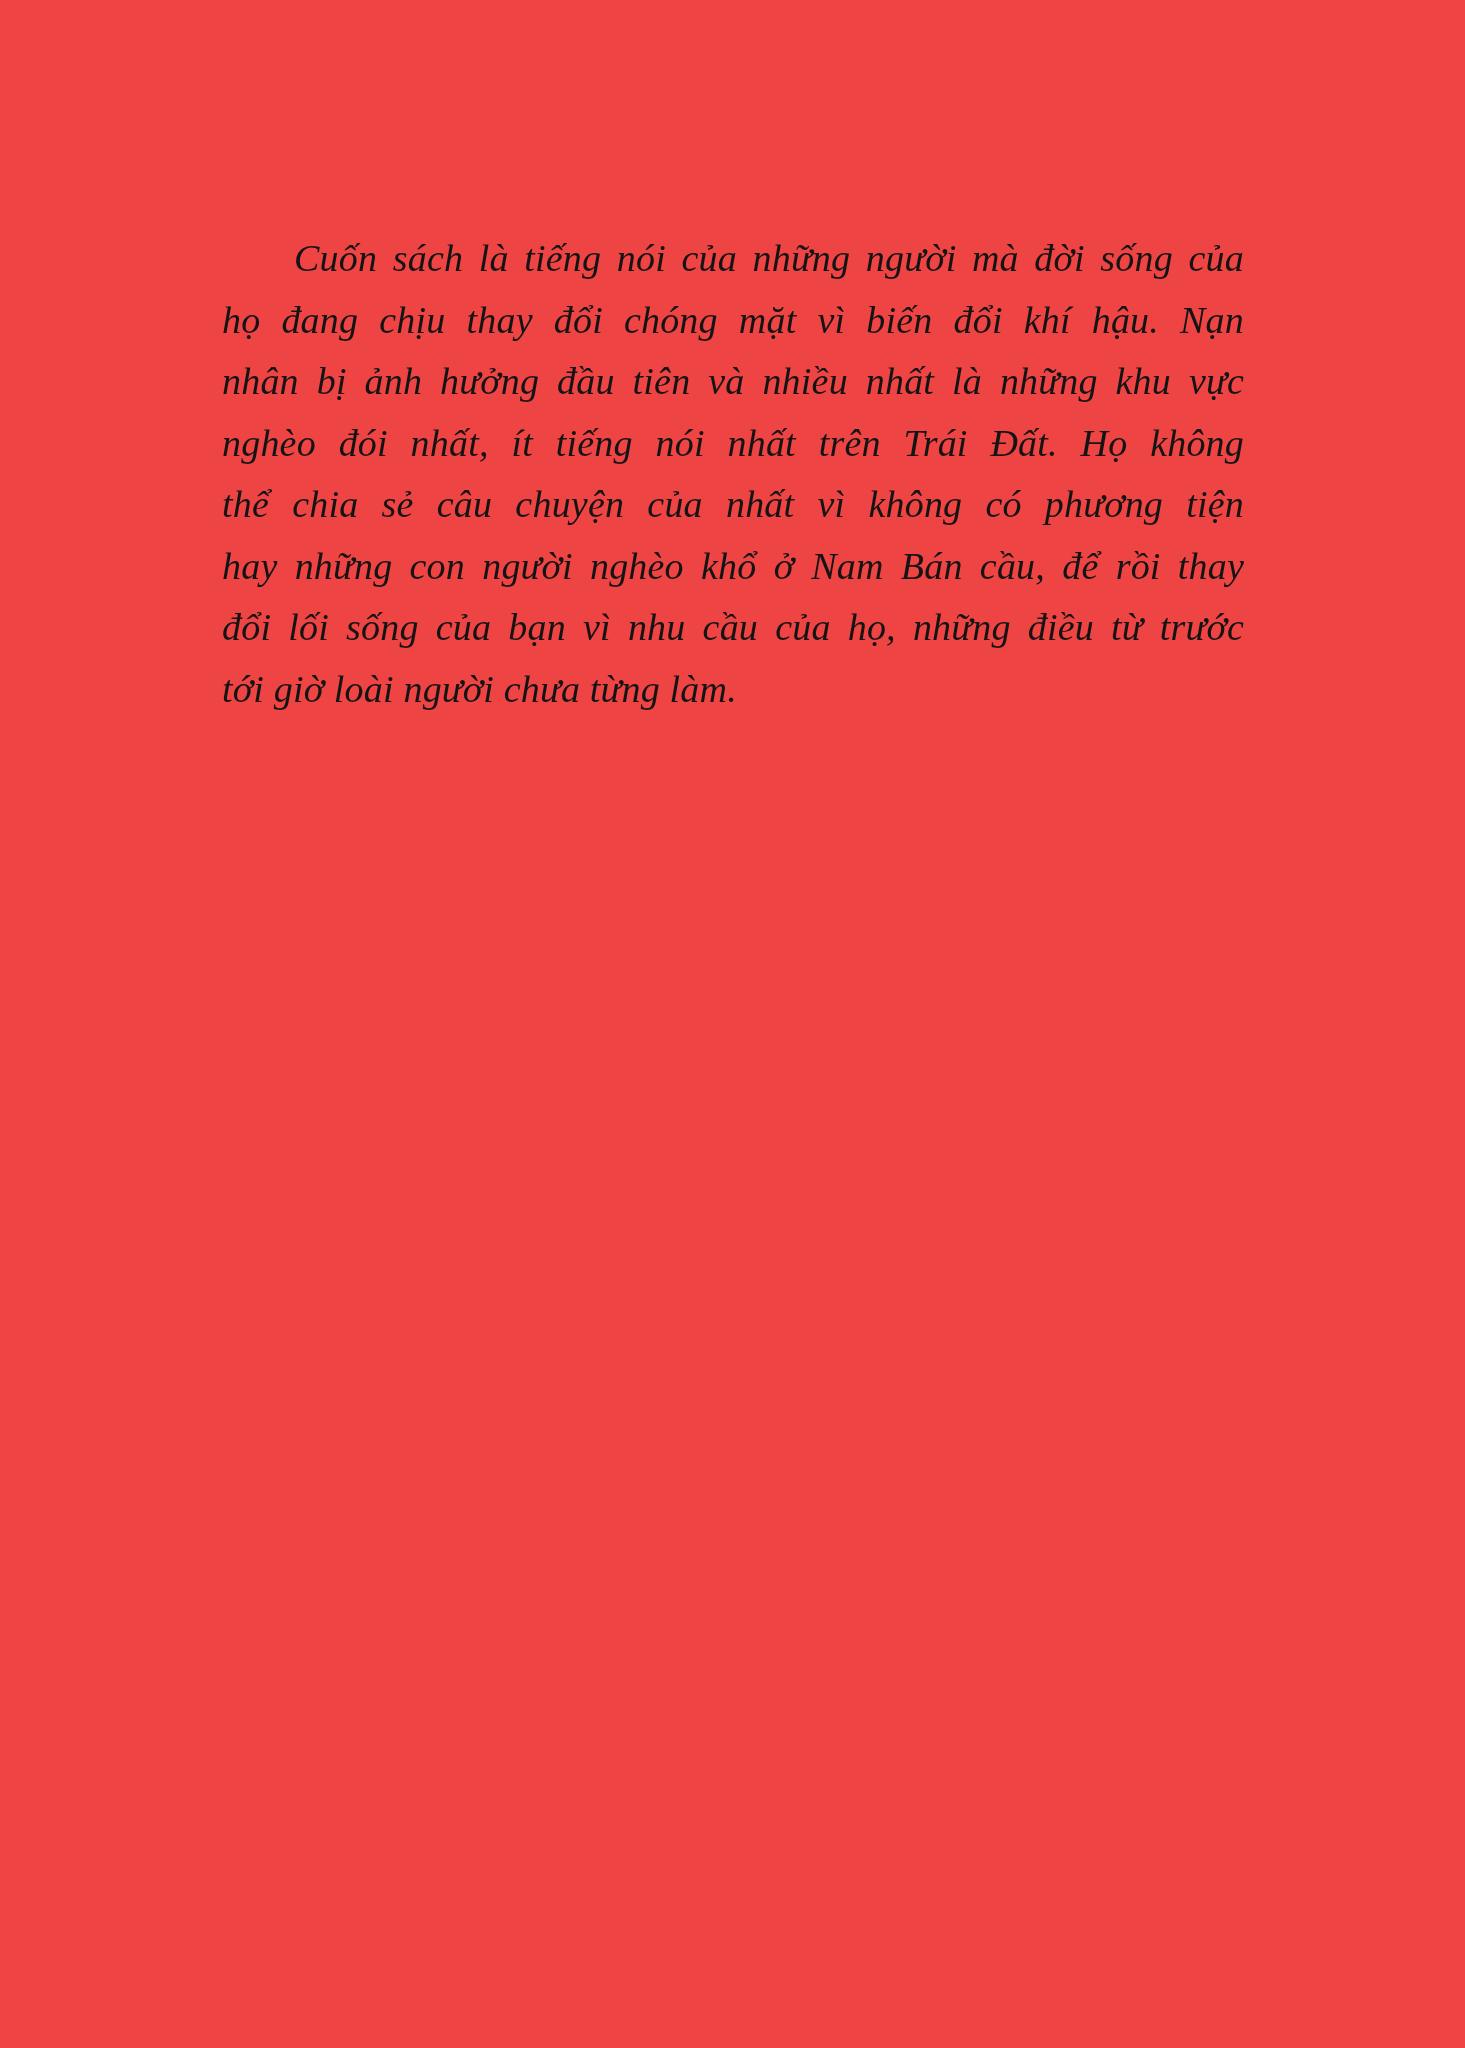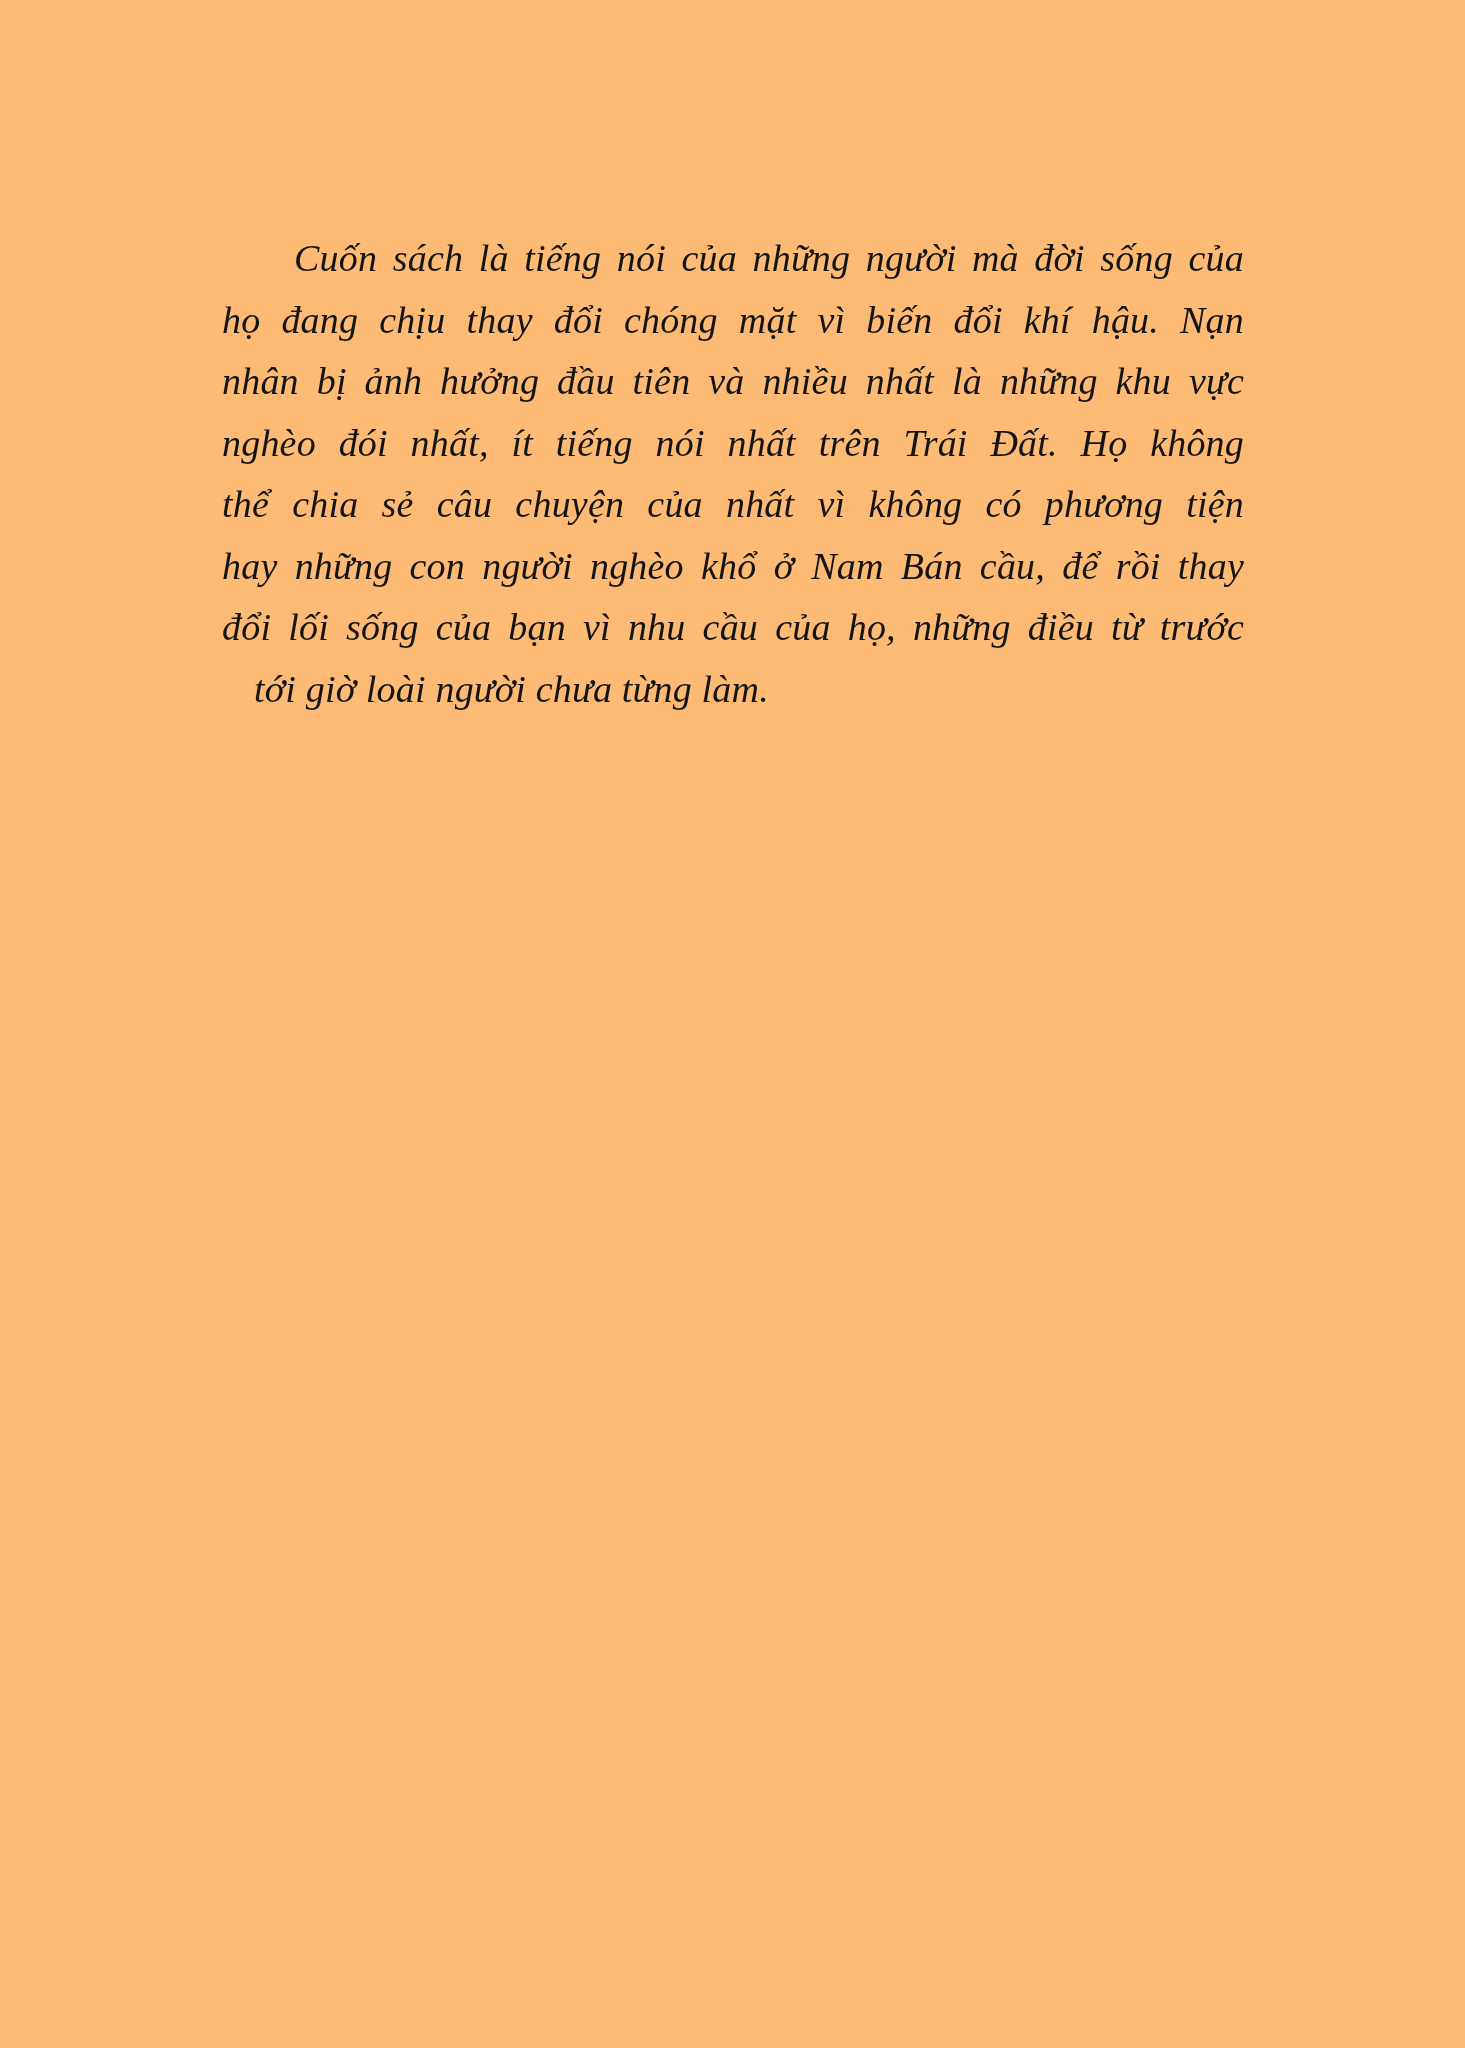--- a/index.html
+++ b/index.html
@@ -4,21 +4,21 @@
 <style>
   html, body {
     margin: 0;
     padding: 0;
     background: #ffffff;
   }
   .page {
     position: relative;
     width: 1465px;
     height: 2048px;
-    background: #fdba74;
+    background: #ef4444;
     overflow: hidden;
     font-family: "Liberation Serif", serif;
   }
   .paragraph {
     position: absolute;
     left: 222px;
     top: 228px;
     width: 1022px;
     font-style: italic;
     font-weight: 500;
@@ -32,21 +32,20 @@
     text-align-last: justify;
     white-space: normal;
     overflow: hidden;
     height: 61.5px;
   }
   .line.first {
     text-indent: 72px;
   }
   .line.last {
     text-align-last: left;
-    margin-left: 32px;
   }
 </style>
 </head>
 <body>
 
 <div class="page">
   <div class="paragraph">
     <div class="line first">Cuốn sách là tiếng nói của những người mà đời sống của</div>
     <div class="line">họ đang chịu thay đổi chóng mặt vì biến đổi khí hậu. Nạn</div>
     <div class="line">nhân bị ảnh hưởng đầu tiên và nhiều nhất là những khu vực</div>

